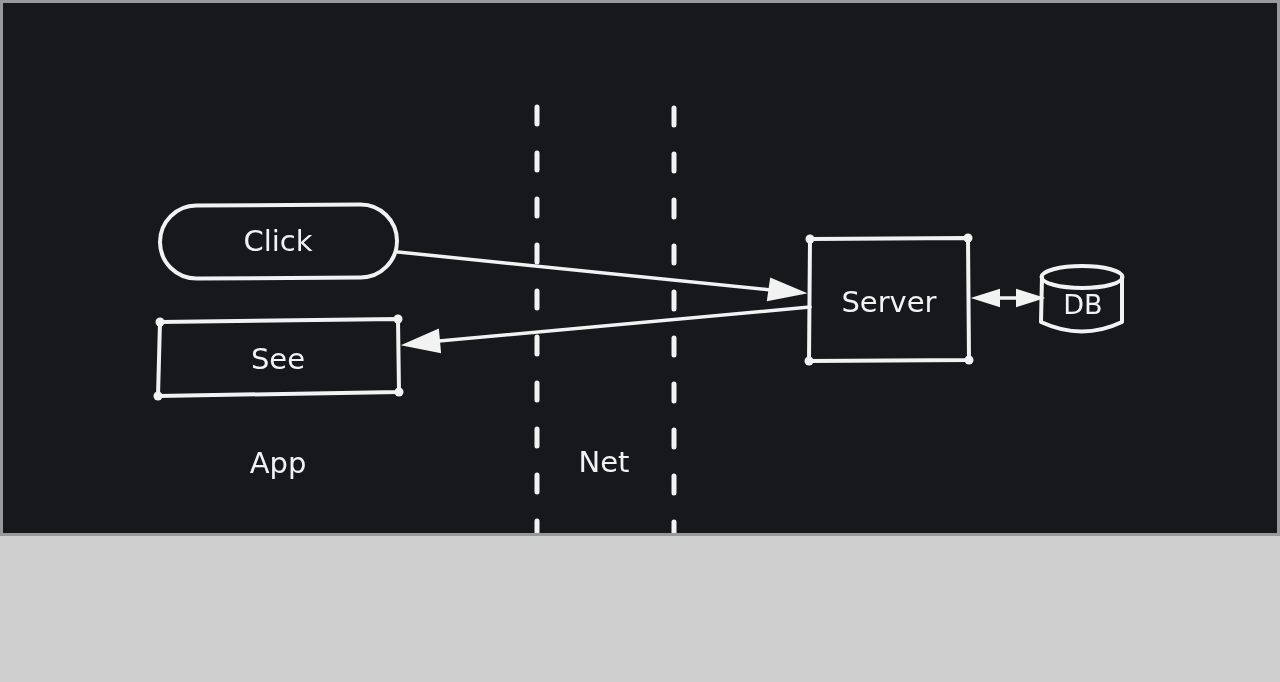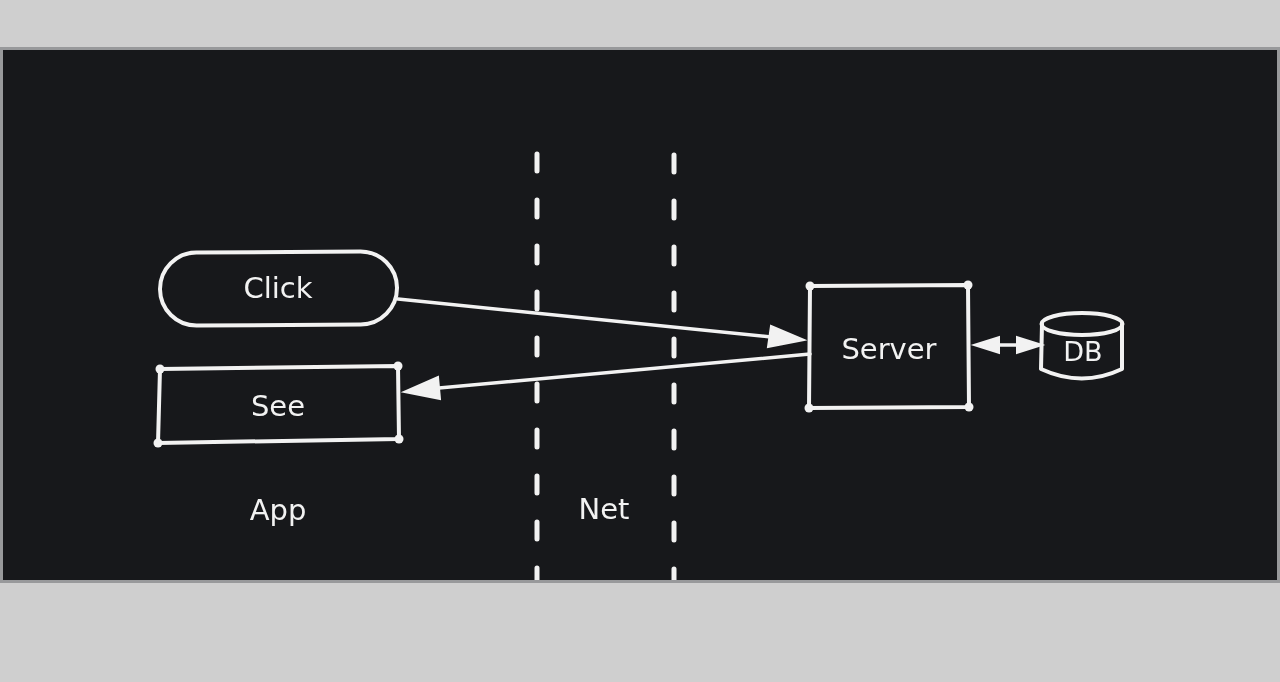--- a/index.html
+++ b/index.html
@@ -7,21 +7,20 @@
     width: 1280px; height: 682px;
     background: #cfcfcf;
     font-family: "DejaVu Sans", "Liberation Sans", sans-serif;
   }
   .frame {
     box-sizing: border-box;
     width: 1280px; height: 536px;
     border: 3px solid var(--frame, #98999b);
     background: var(--bg, #17181b);
     overflow: hidden;
-    margin-top: 47px;
   }
   svg { display: block; }
   .stroke {
     fill: none;
     stroke: var(--ink, #f2f2f2);
     stroke-width: 4;
     stroke-linecap: round;
     stroke-linejoin: round;
   }
   .thin { stroke-width: 3.5; }

